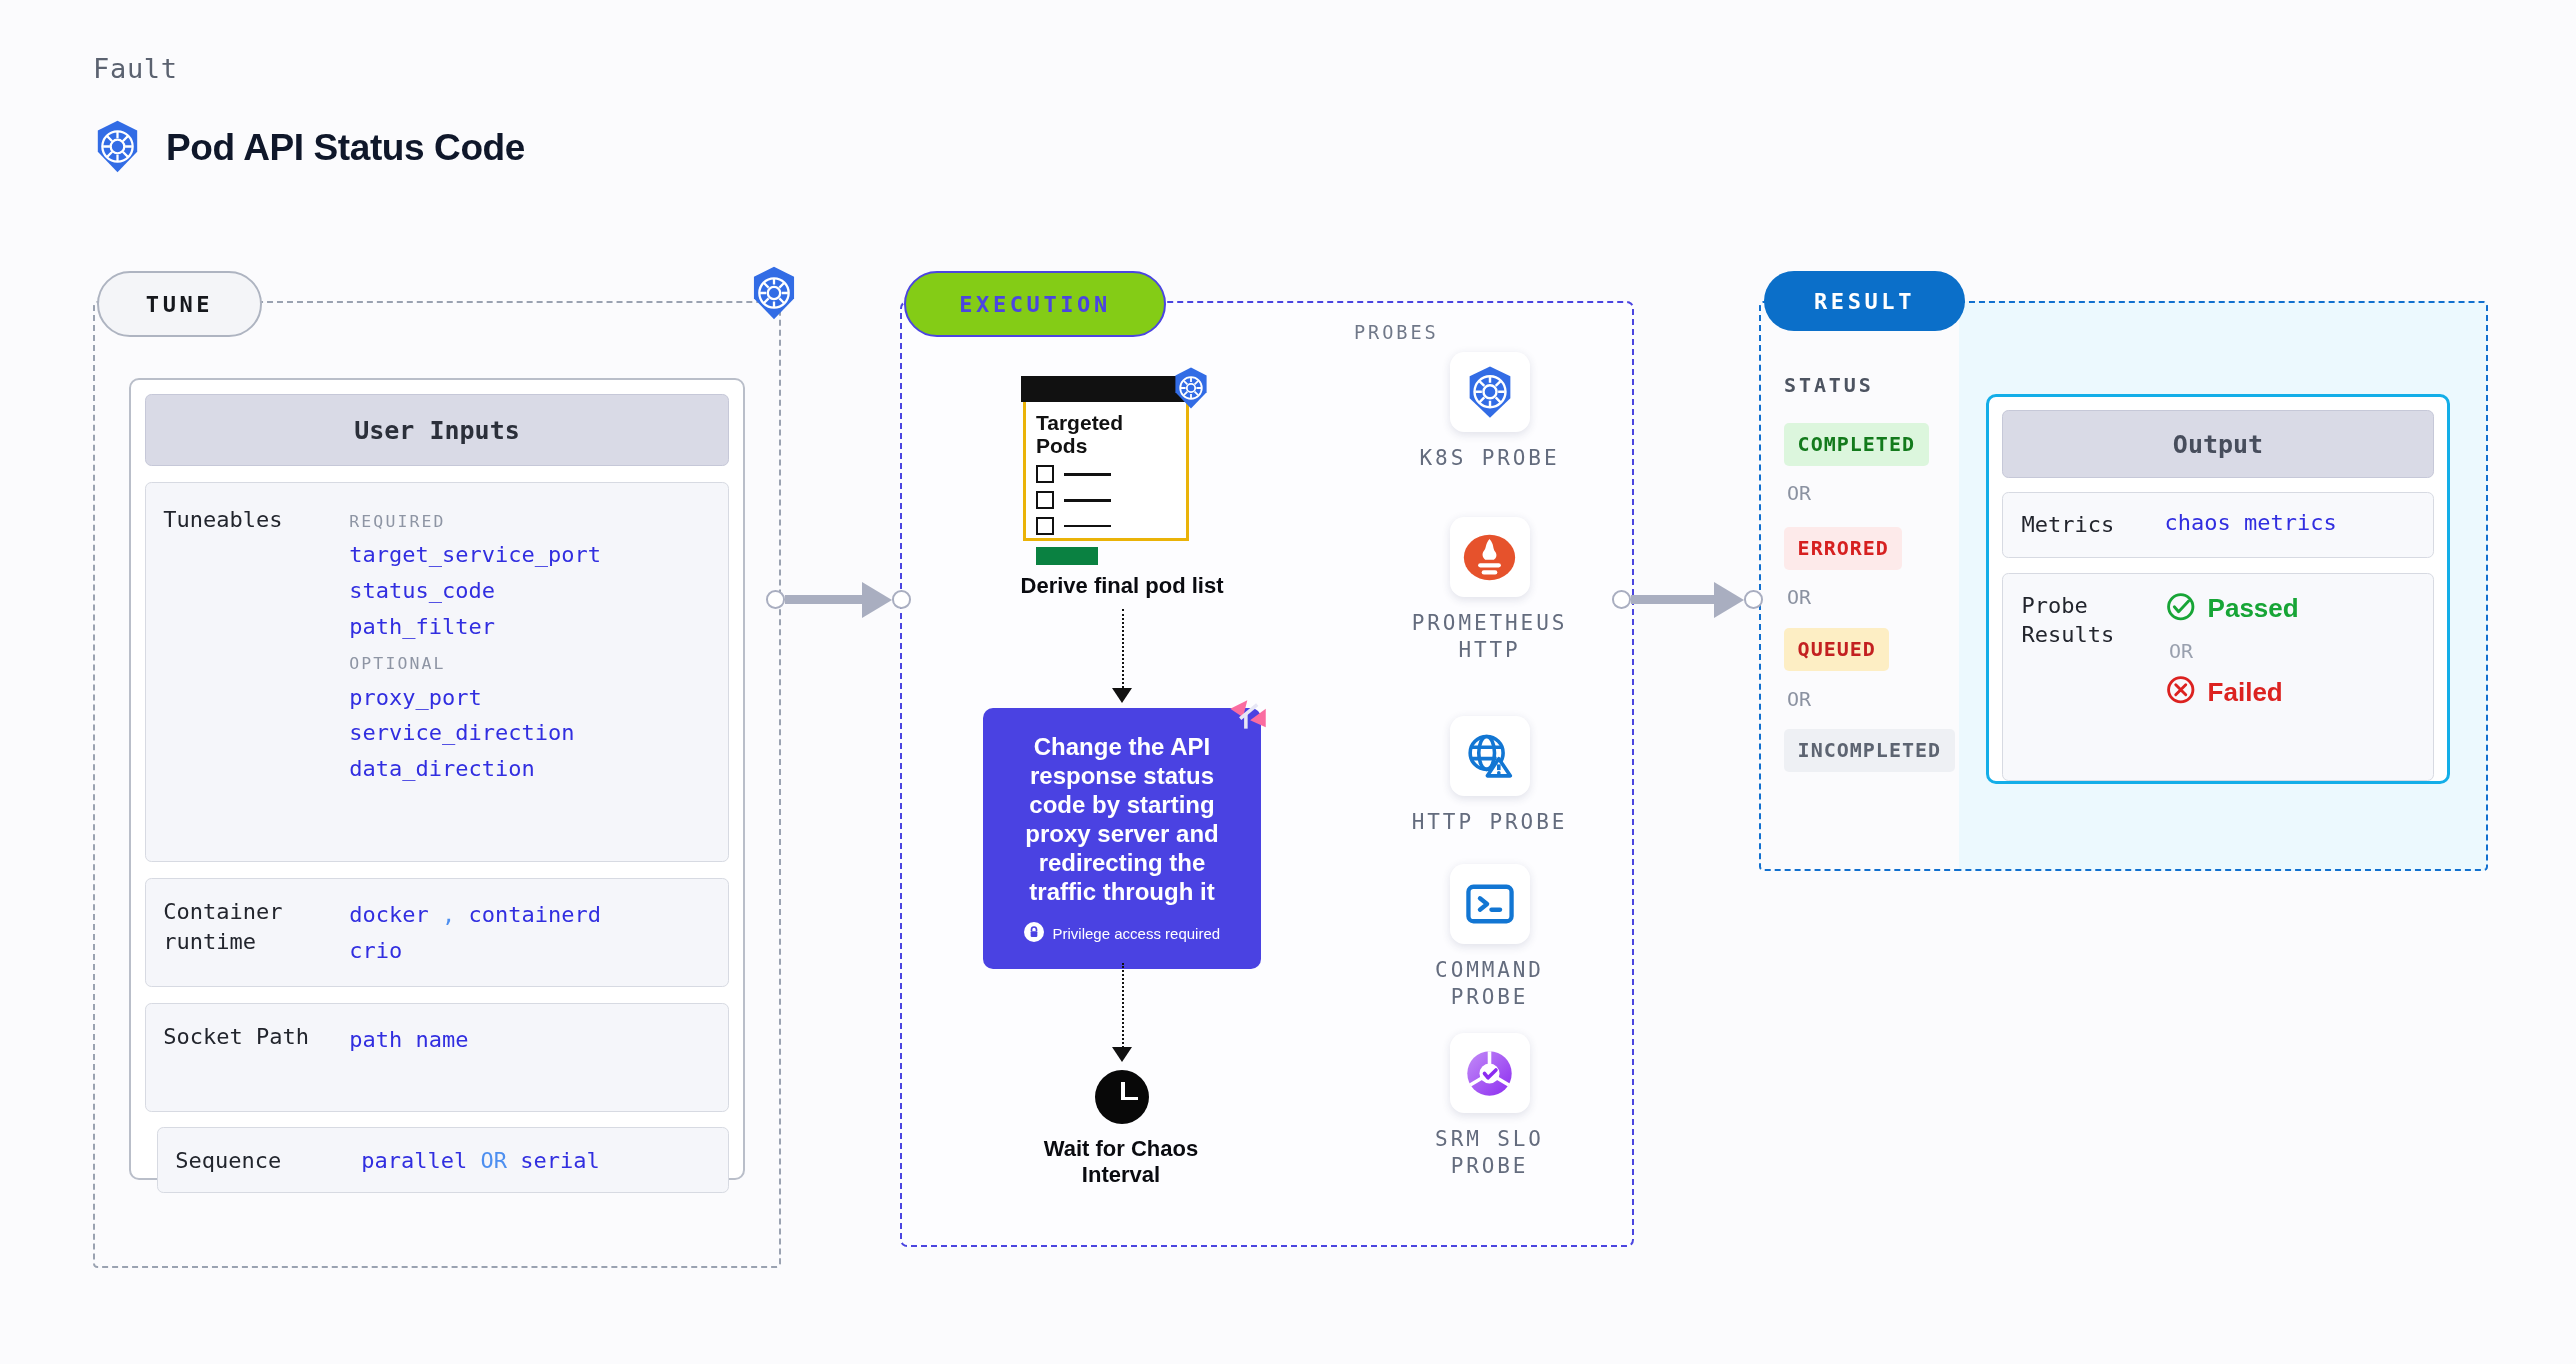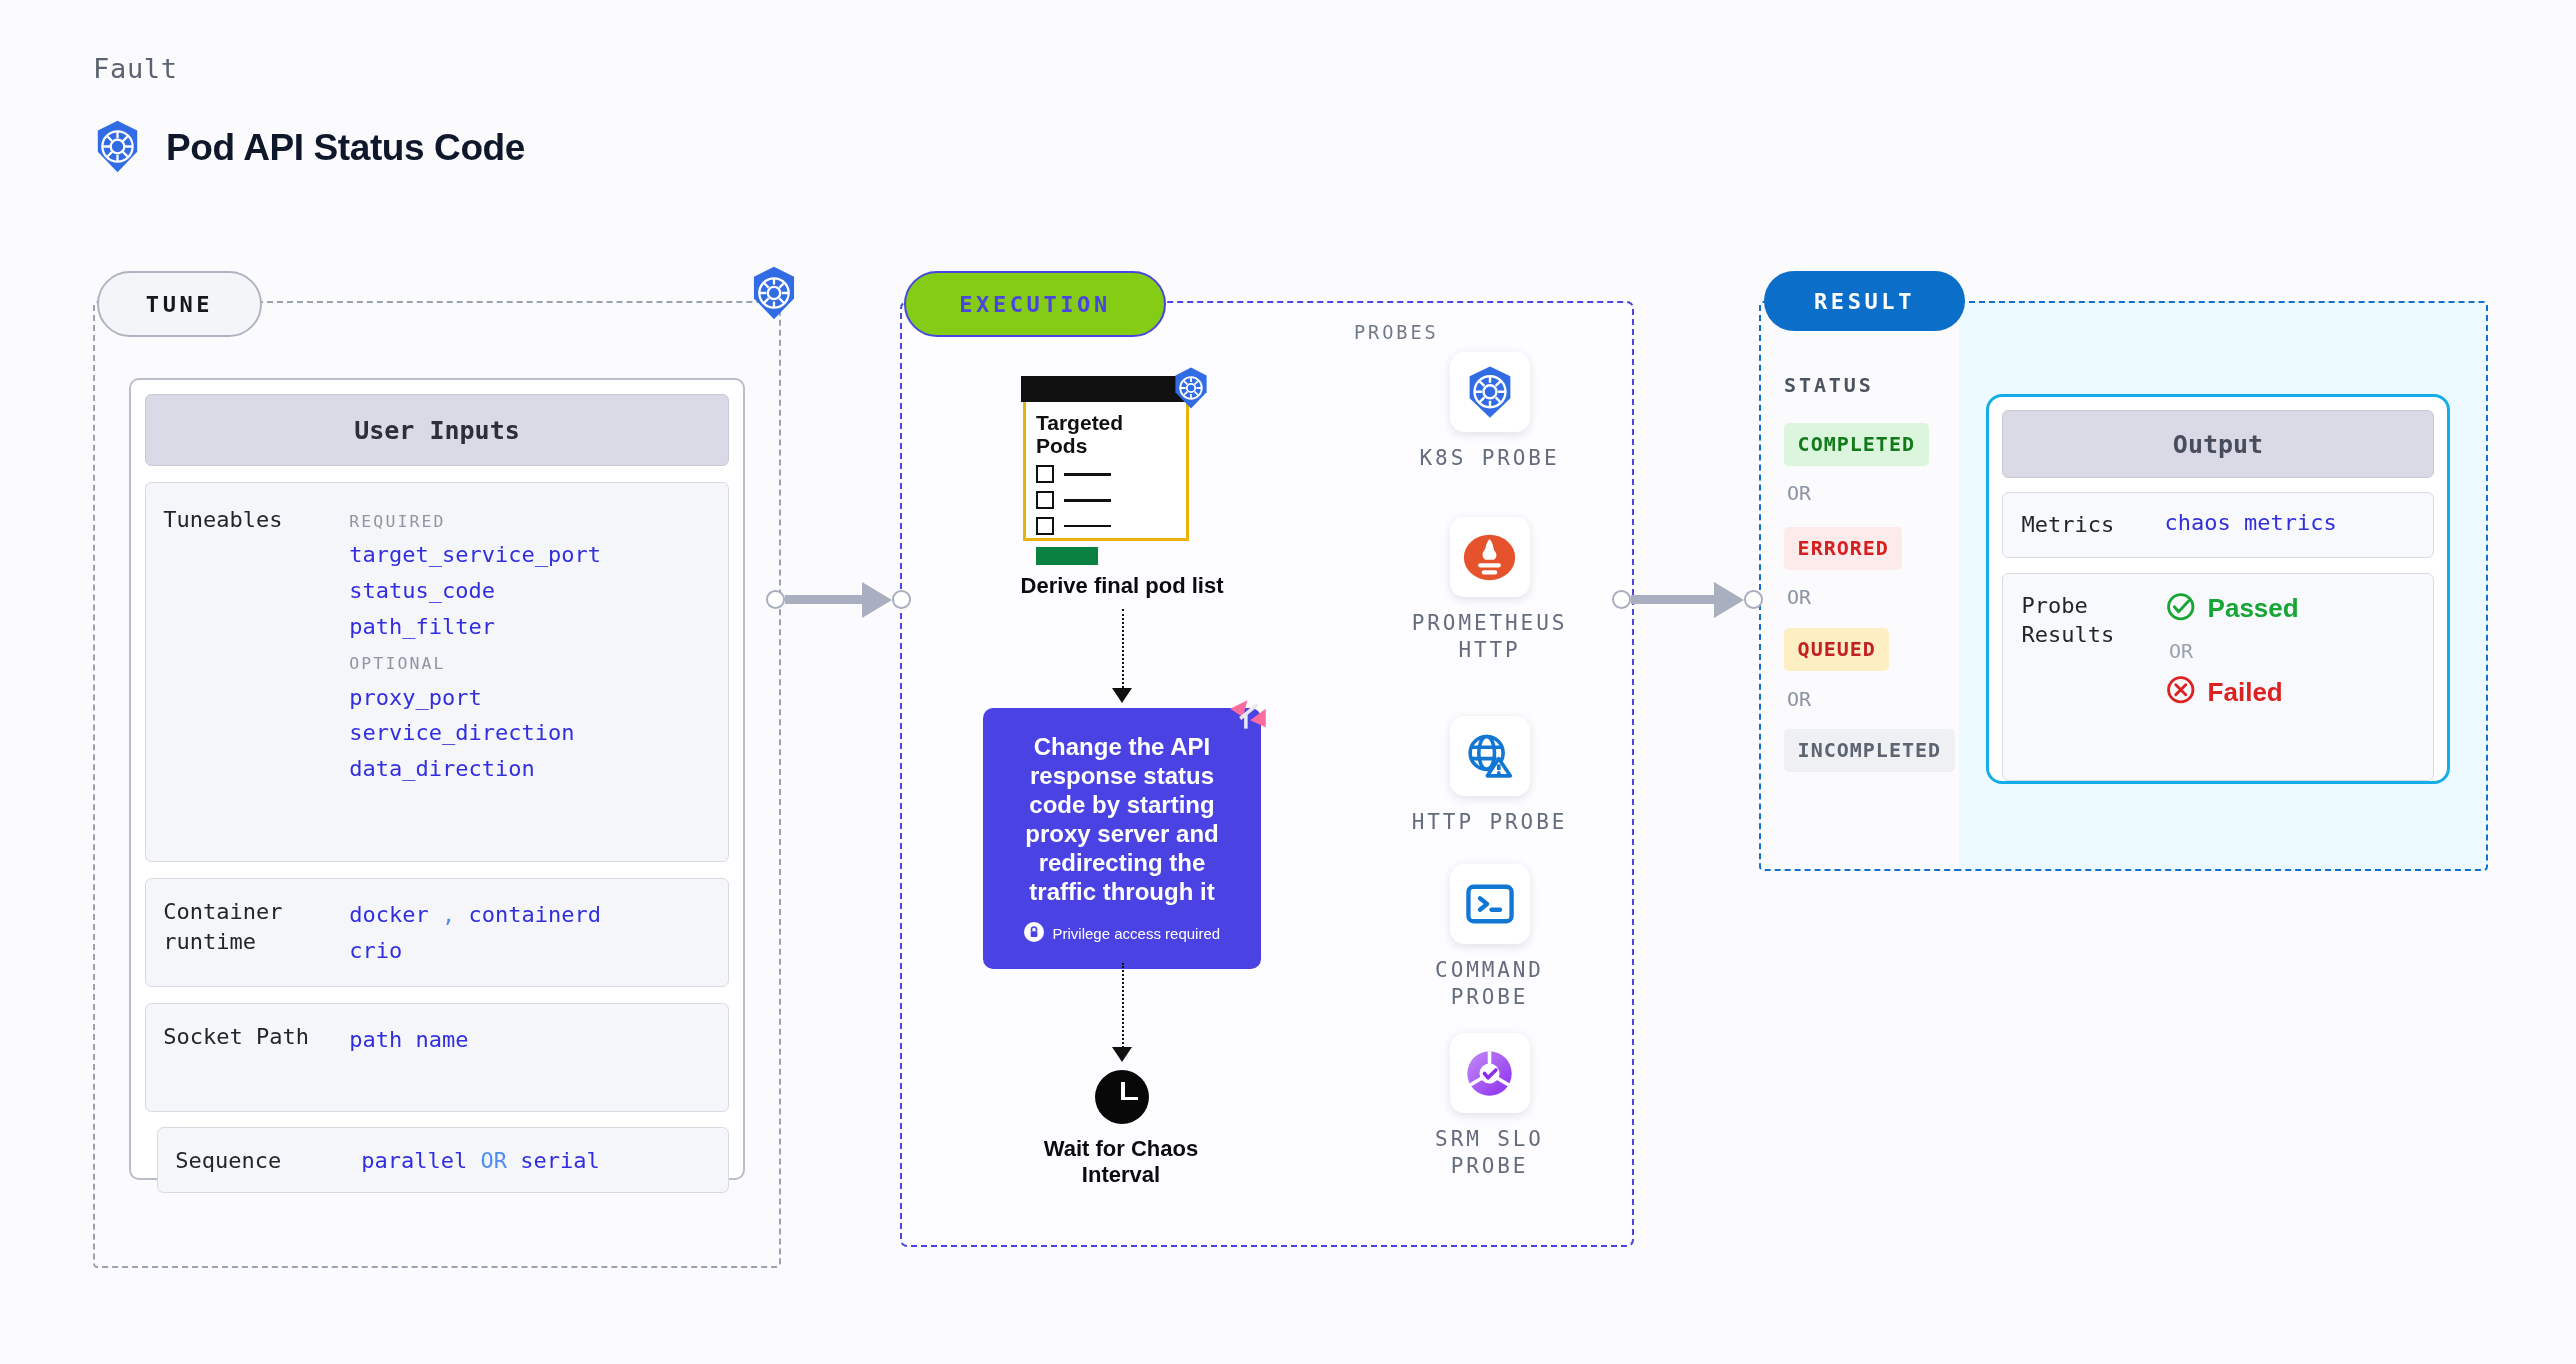--- a/index.html
+++ b/index.html
@@ -94,21 +94,21 @@
   .probe{position:absolute;width:165px;text-align:center;left:1407px;}
   .probe .tile{width:80px;height:80px;margin:0 auto;background:#fff;border-radius:14.3px;box-shadow:0 2.1px 8.6px rgba(40,50,90,.13);display:flex;align-items:center;justify-content:center;}
   .probe .plab{margin-top:13px;font-size:21px;letter-spacing:2.9px;color:#646c7e;line-height:1.28;}
 
   
   #status-title{left:1784px;top:373px;font-size:20px;letter-spacing:2.9px;color:#4d5461;font-weight:bold;}
   .badge{position:absolute;left:1784px;border-radius:5px;font-size:20px;font-weight:bold;letter-spacing:1px;padding:9.3px 13.6px;box-sizing:border-box;}
   .ortxt{position:absolute;left:1787px;font-size:20px;color:#8b92a1;}
 
   
-  #out-card{left:1986px;top:394px;width:464px;height:390px;background:#fff;border:3.6px solid #13aee8;border-radius:16px;box-sizing:border-box;padding:13px;}
+  #out-card{left:1986px;top:394px;width:464px;height:390px;background:#fff;border:3.6px solid #13aee8;border-radius:10px;box-sizing:border-box;padding:13px;}
   .out-head{height:66px;background:#d9dae6;border:0.7px solid #c6c8d8;border-radius:6.4px;display:flex;align-items:center;justify-content:center;font-size:25px;color:#474d5c;font-weight:bold;}
   .out-row{margin-top:14.3px;background:#f8f9fc;border:0.7px solid #d7dae2;border-radius:6.4px;box-sizing:border-box;padding:17px 18.6px;display:flex;}
   .out-row .lbl{width:143px;flex:none;font-size:22px;color:#22252d;line-height:1.36;}
   .out-row .val{flex:1;font-size:22px;}
   #row-probe-results{height:208px;align-items:flex-start;}
   .pr-line{display:flex;align-items:center;gap:11.5px;}
   .pr-pass{font-family:"Liberation Sans",sans-serif;font-weight:bold;font-size:26px;color:#17a536;}
   .pr-fail{font-family:"Liberation Sans",sans-serif;font-weight:bold;font-size:26px;color:#dc2220;}
   .pr-or{font-size:20px;color:#99a0ae;margin:11.5px 0 11.5px 4.3px;}
 </style>

